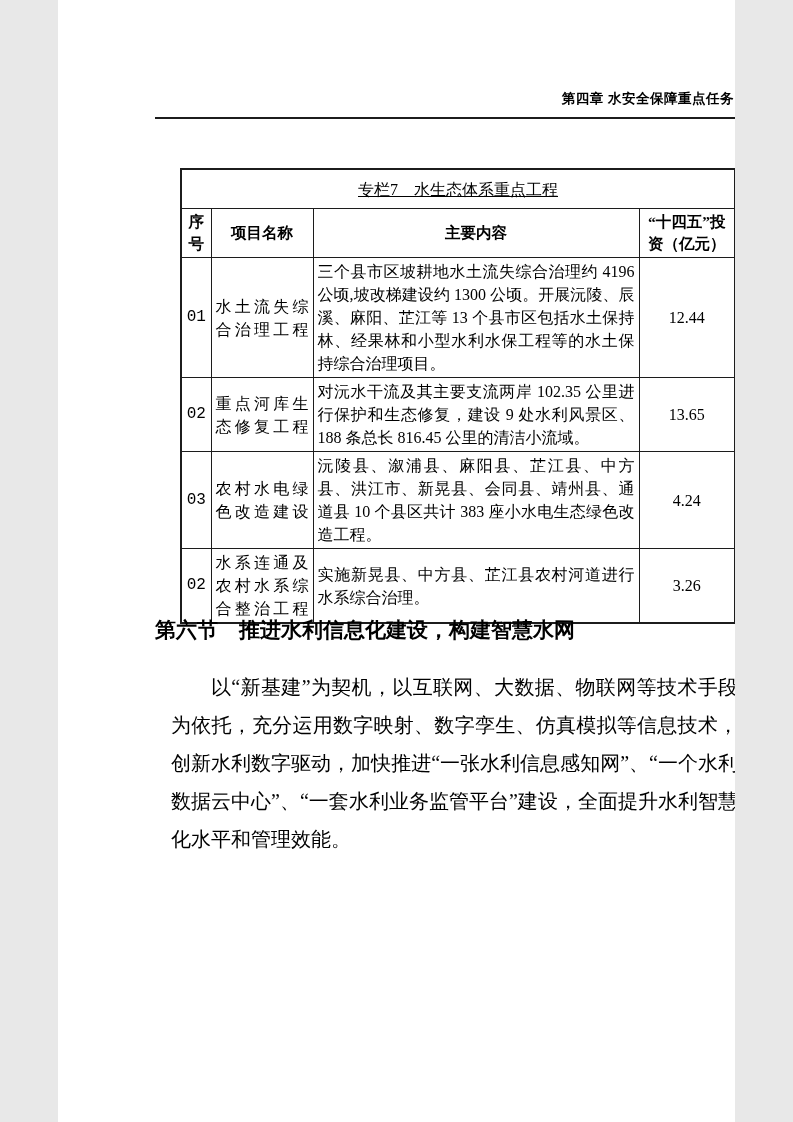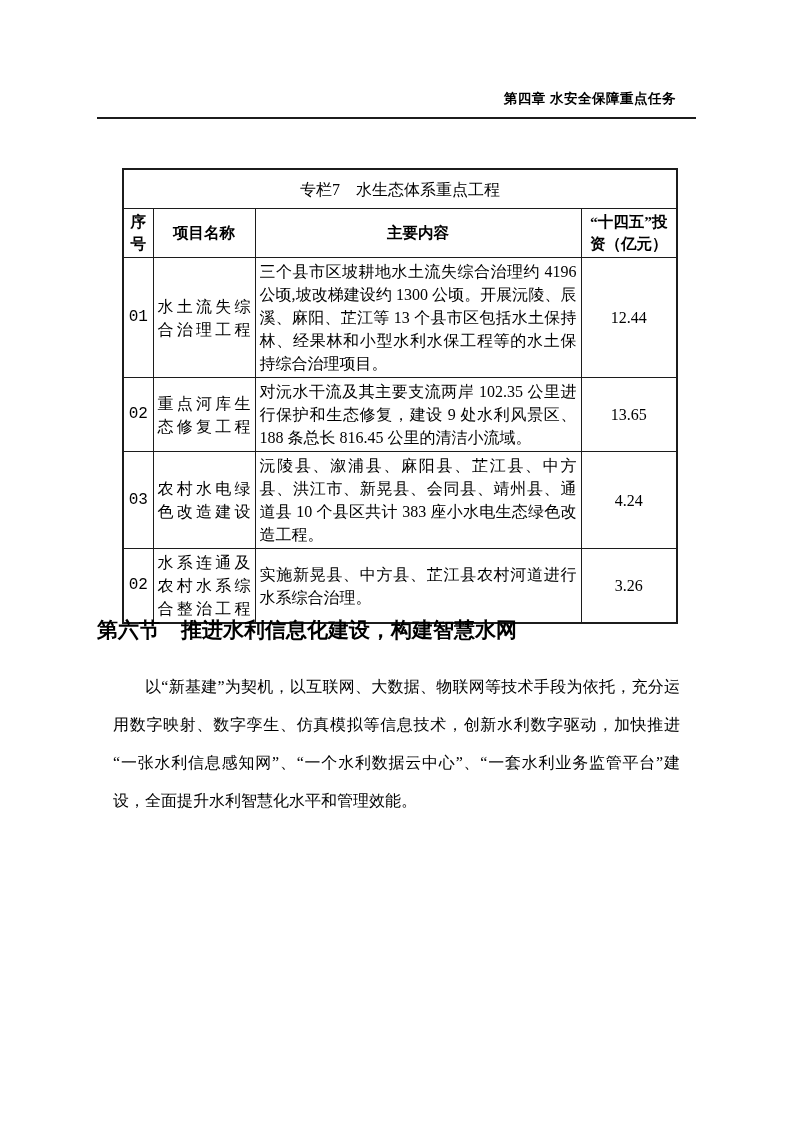--- a/index.html
+++ b/index.html
@@ -1,18 +1,18 @@
 <!DOCTYPE html>
 <html lang="zh"><head>
 <meta charset="utf-8">
 <style>
   html,body{margin:0;padding:0;background:#e8e8e8;}
   .page{
     position:relative;
-    width:793px;height:1122px;
+    width:677px;height:1122px;
     margin:0 auto;
     background:#ffffff;
     color:#000;
     font-family:"Liberation Serif", serif;
     overflow:hidden;
   }
   
   .doc-header{
     position:absolute;top:90px;left:97px;width:599px;
   }
@@ -48,20 +48,21 @@
   }
   col.c-no{width:30px;}
   col.c-name{width:102px;}
   col.c-content{width:326px;}
   col.c-inv{width:96px;}
   .tbl-title{
     text-align:center;
     font-weight:bold;
     font-size:17.5px;
     height:34px;
+    text-decoration:underline;
   }
   tr.hdr th{
     text-align:center;
     font-weight:bold;
     font-size:15.5px;
     line-height:22px;
   }
   tr.hdr{height:46px;}
   td.cell-no{
     text-align:center;
@@ -87,21 +88,21 @@
   .body-zone{
     position:absolute;top:610px;left:97px;width:599px;
   }
   .section-heading{
     font-weight:bold;
     font-size:21px;
     margin:6px 0 24px 0;
   }
   .body-zone p{
     margin:16px;
-    font-size:16px;
+    font-size:20px;
     line-height:38px;
     text-align:justify;
     text-indent:2em;
   }
   .body-zone p .lead-bold{font-weight:bold;}
   
   .page-num{
     position:absolute;top:1022px;left:0;width:100%;
     text-align:center;
     font-size:13px;

